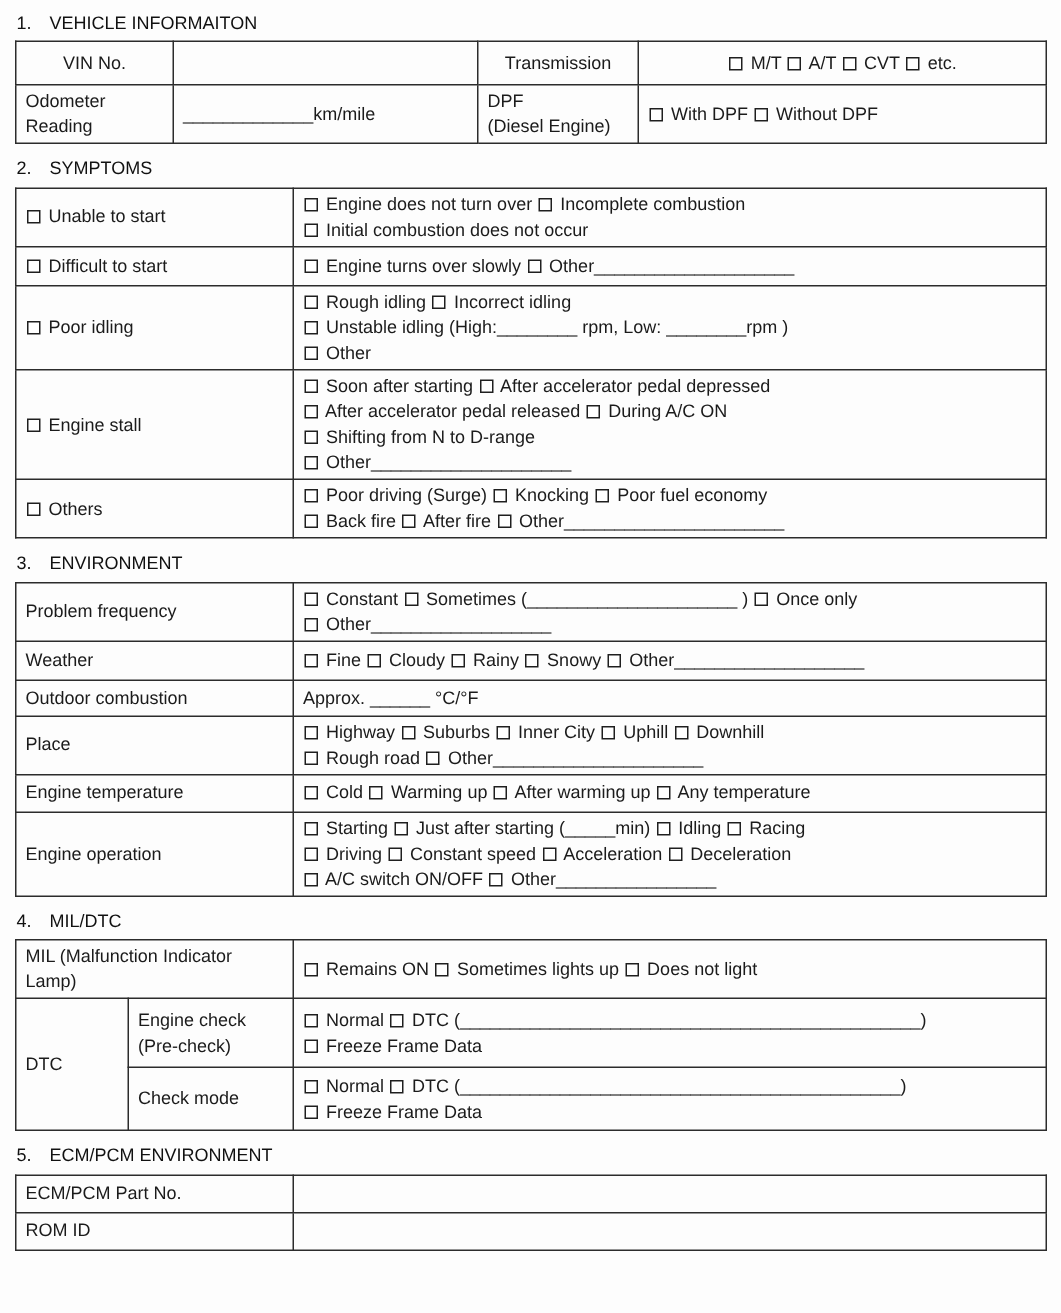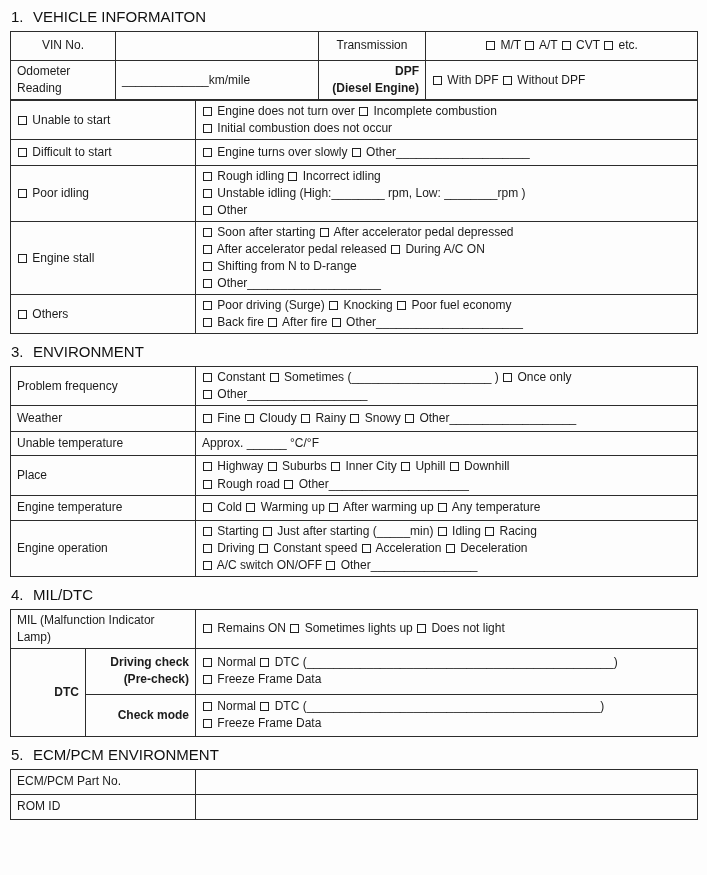--- a/index.html
+++ b/index.html
@@ -3,31 +3,31 @@
 <meta charset="utf-8">
 <style>
   * { box-sizing: border-box; }
   html,body { margin:0; padding:0; background:#ffffff; }
   .page {
     width:707px; height:875px; background:#fdfdfd; overflow:hidden;
     padding:6px 10px 8px 10px;
     font-family:"Liberation Sans","DejaVu Sans",sans-serif;
     color:#1b1b1b;
   }
-  .sec { font-size:15px; color:#111; margin:9px 0 5px 1px; line-height:1.2; }
+  .sec { font-size:12px; color:#111; margin:9px 0 5px 1px; line-height:1.2; }
   .sec:first-child { margin-top:2px; }
   .sec .num { display:inline-block; width:22px; }
   table.f { border-collapse:collapse; table-layout:fixed; width:687px; }
   table.f td {
     border:1.4px solid #2c2c2c;
     font-size:12px; line-height:1.42;
     padding:2px 6px; vertical-align:middle;
     white-space:pre-line;
   }
-  td.center { text-align:right;font-weight:bold; }
+  td.center { text-align:left; }
   td.indent { padding-left:22px; }
   .t1 tr:nth-child(1) td { height:29px;text-align:center; }
   .t1 tr:nth-child(2) td { height:28px; }
   .t1 tr:nth-child(3) td { height:44px; }
   .t2 tr:nth-child(2) td { height:26px; }
   .t3 tr:nth-child(2) td { height:26px;margin-top:24px; }
   .t3 tr:nth-child(3) td { height:24px; }
   .t3 tr:nth-child(5) td { height:25px; }
   .t4 tr:nth-child(2) td { height:46px; }
   .t4 tr:nth-child(3) td { height:42px; }
@@ -64,20 +64,23 @@
       <td>Odometer
 Reading</td>
       <td class="indent">_____________km/mile</td>
       <td class="center">DPF
 (Diesel Engine)</td>
       <td><span class="cb"></span> With DPF <span class="cb"></span> Without DPF</td>
     </tr>
   </tbody>
     </table>
 
+  <div class="sec">
+    <span class="num">2.</span><span class="ttl">SYMPTOMS</span>
+  </div>
   <table class="f t2">
     <colgroup>
         <col style="width:185px">
         <col style="width:502px">
       </colgroup>
     <tbody>
         <tr>
       <td><span class="cb"></span> Unable to start</td>
       <td><span class="cb"></span> Engine does not turn over <span class="cb"></span> Incomplete combustion
 <span class="cb"></span> Initial combustion does not occur</td>
@@ -119,21 +122,21 @@
         <tr>
       <td>Problem frequency</td>
       <td><span class="cb"></span> Constant <span class="cb"></span> Sometimes (_____________________ ) <span class="cb"></span> Once only
 <span class="cb"></span> Other__________________</td>
     </tr>
     <tr>
       <td>Weather</td>
       <td><span class="cb"></span> Fine <span class="cb"></span> Cloudy <span class="cb"></span> Rainy <span class="cb"></span> Snowy <span class="cb"></span> Other___________________</td>
     </tr>
     <tr>
-      <td>Unable temperature</td>
+      <td>Outdoor combustion</td>
       <td>Approx. ______ °C/°F</td>
     </tr>
     <tr>
       <td>Place</td>
       <td><span class="cb"></span> Highway <span class="cb"></span> Suburbs <span class="cb"></span> Inner City <span class="cb"></span> Uphill <span class="cb"></span> Downhill
 <span class="cb"></span> Rough road <span class="cb"></span> Other_____________________</td>
     </tr>
     <tr>
       <td>Engine temperature</td>
       <td><span class="cb"></span> Cold <span class="cb"></span> Warming up <span class="cb"></span> After warming up <span class="cb"></span> Any temperature</td>
@@ -157,21 +160,21 @@
         <col style="width:502px">
       </colgroup>
     <tbody>
         <tr>
       <td colspan="2">MIL (Malfunction Indicator
 Lamp)</td>
       <td><span class="cb"></span> Remains ON <span class="cb"></span> Sometimes lights up <span class="cb"></span> Does not light</td>
     </tr>
     <tr>
       <td rowspan="2" class="center">DTC</td>
-      <td class="center">Driving check
+      <td class="center">Engine check
 (Pre-check)</td>
       <td><span class="cb"></span> Normal <span class="cb"></span> DTC (______________________________________________)
 <span class="cb"></span> Freeze Frame Data</td>
     </tr>
     <tr>
       <td class="center">Check mode</td>
       <td><span class="cb"></span> Normal <span class="cb"></span> DTC (____________________________________________)
 <span class="cb"></span> Freeze Frame Data</td>
     </tr>
   </tbody>

